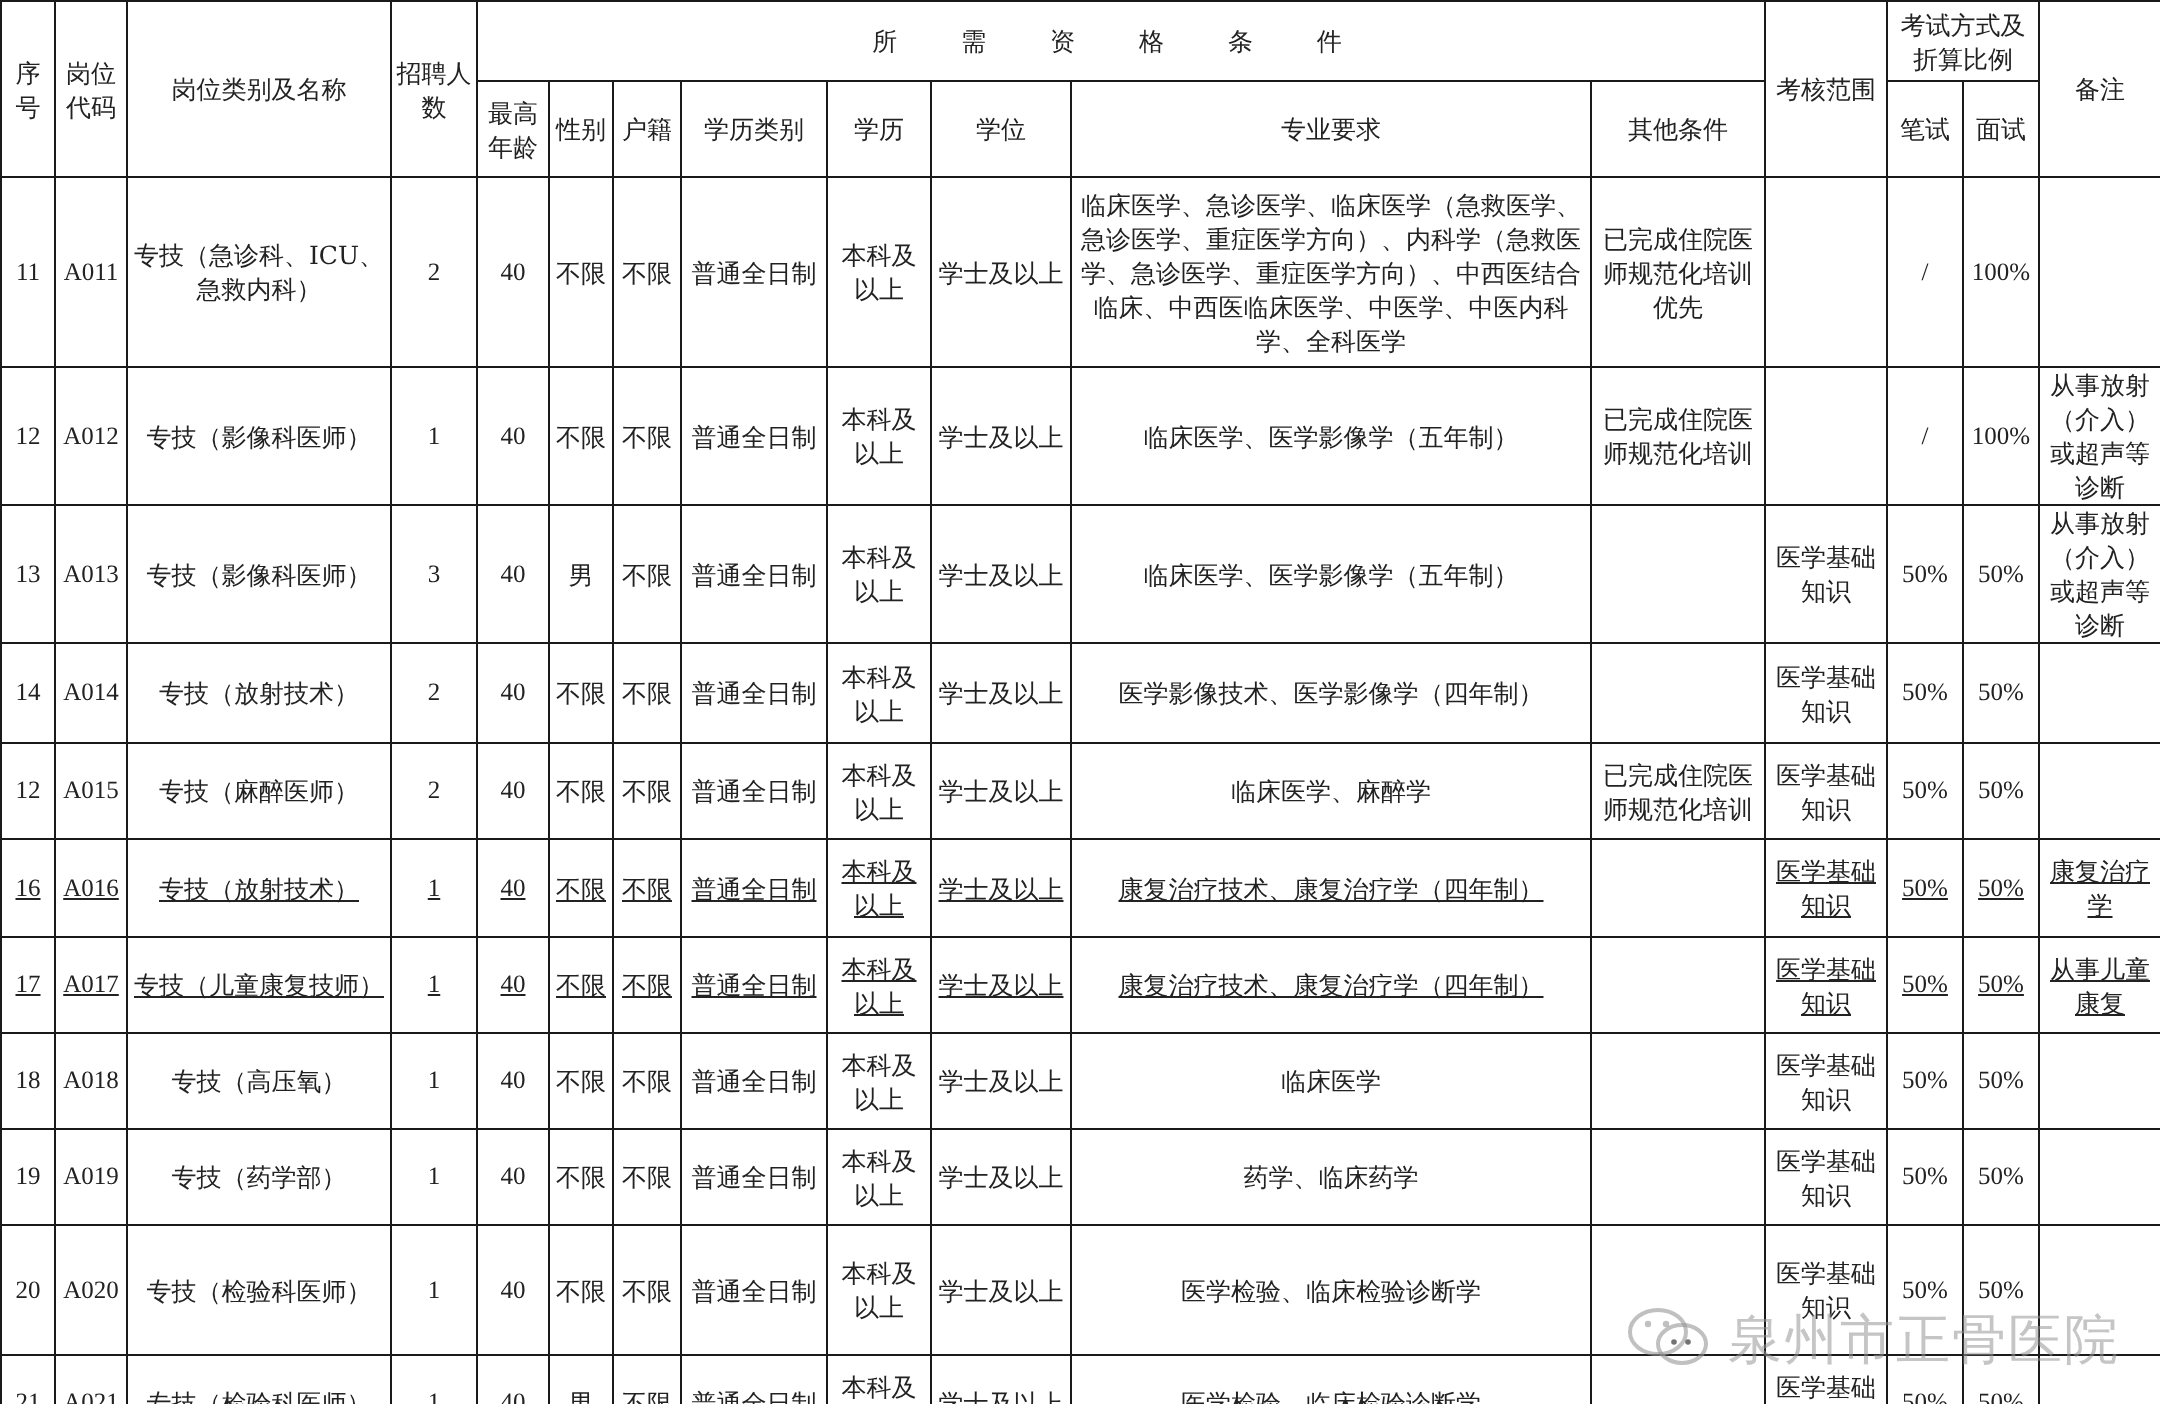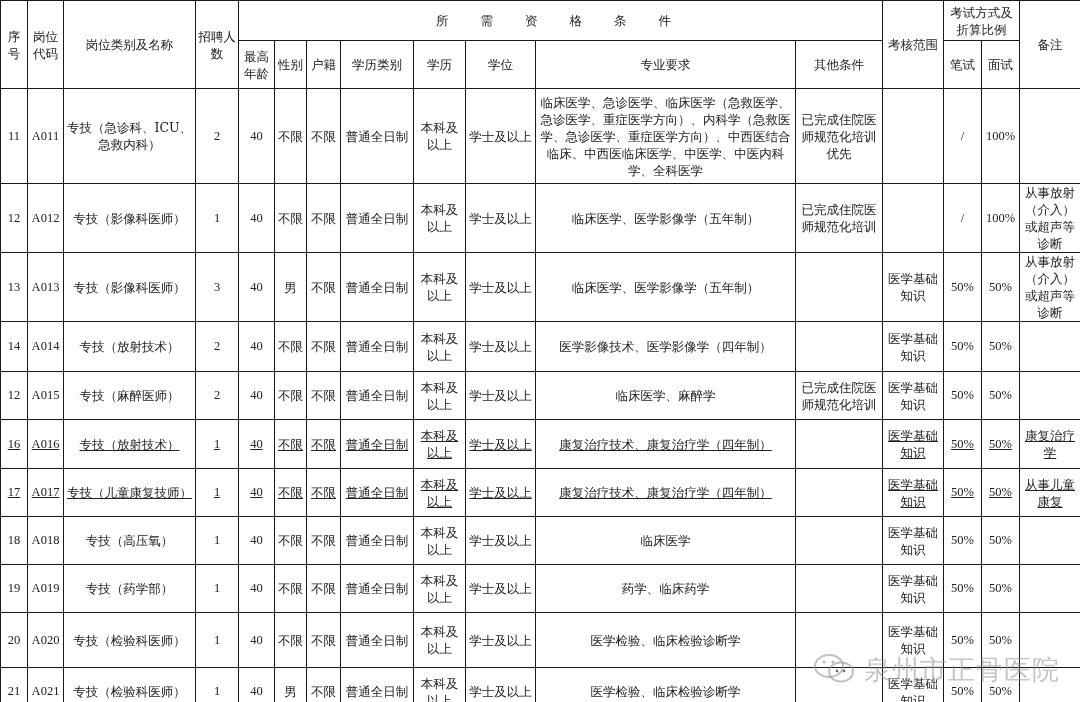--- a/index.html
+++ b/index.html
@@ -223,21 +223,21 @@
         <td>普通全日制</td>
         <td>本科及以上</td>
         <td>学士及以上</td>
         <td class="major">药学、临床药学</td>
         <td></td>
         <td>医学基础知识</td>
         <td class="num">50%</td>
         <td class="num">50%</td>
         <td></td>
       </tr>
-      <tr style="height: 55px;">
+      <tr style="height: 65px;">
         <td class="num">20</td>
         <td class="num">A020</td>
         <td>专技（检验科医师）</td>
         <td class="num">1</td>
         <td class="num">40</td>
         <td>不限</td>
         <td>不限</td>
         <td>普通全日制</td>
         <td>本科及以上</td>
         <td>学士及以上</td>

